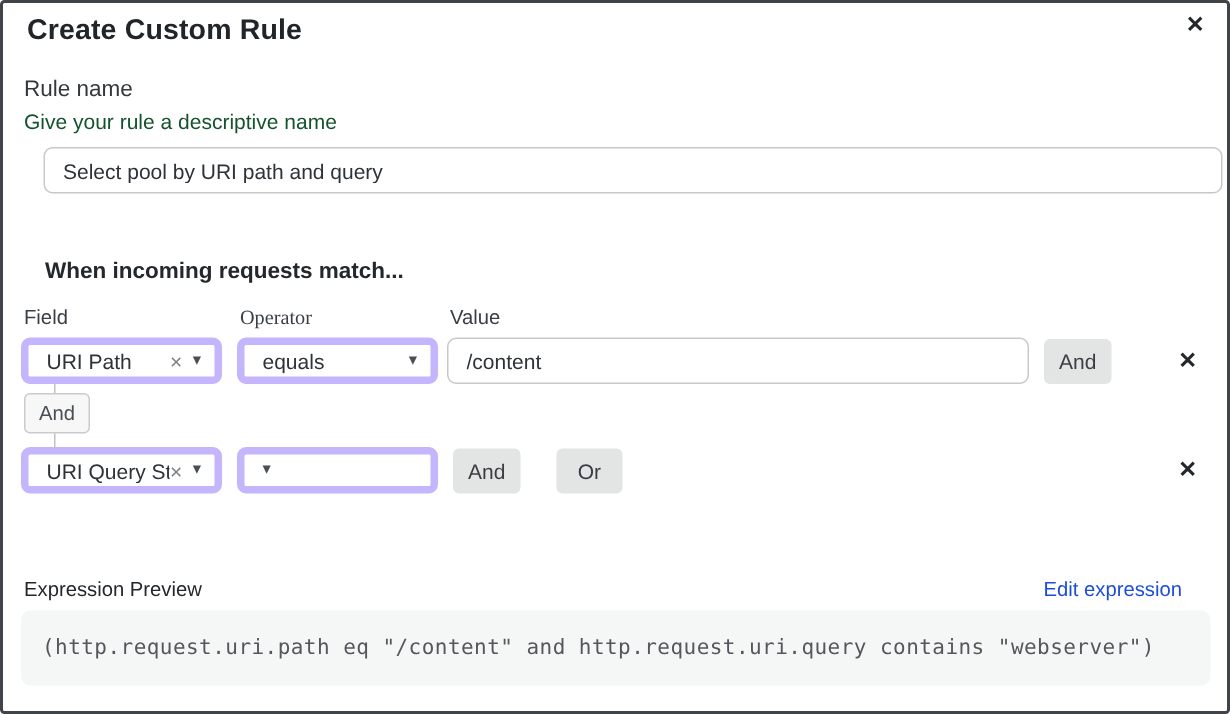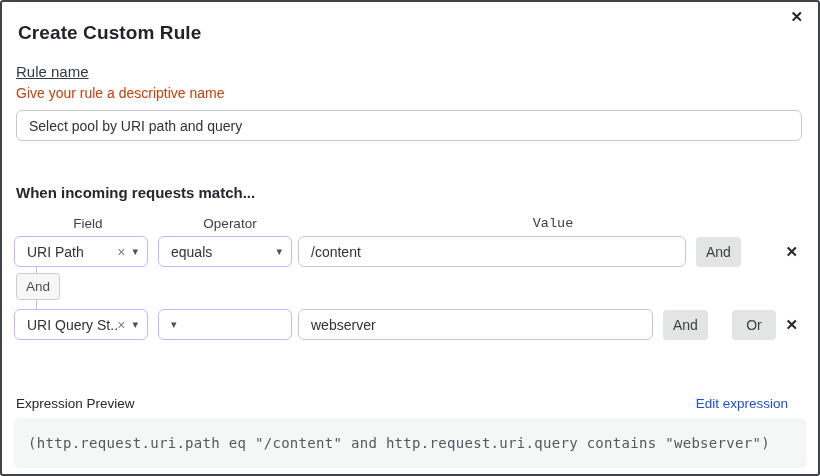--- a/index.html
+++ b/index.html
@@ -3,63 +3,63 @@
 <meta charset="utf-8">
 <style>
   * { box-sizing: border-box; margin: 0; padding: 0; }
   html,body { background:#fff; }
   body { font-family: "Liberation Sans", sans-serif; color:#24282d; }
 
   .dialog {
     width: 820px; height: 476px;
     border: 2px solid #404348; border-radius: 3px;
     background: #fff; position: relative;
-    padding: 18px 12px 10px 12px;
+    padding: 6px 12px 10px 12px;
     overflow: hidden;
   }
 
   .dialog-title {
     font-size: 19px; font-weight: 700; color:#21252a;
     margin: 2px 0 0 4px; letter-spacing: .1px;
   }
   .close-btn {
     position: absolute; top: 7px; right: 15px;
     font-size: 15px; font-weight: 700; color:#24282d;
     background: none; border: none; cursor: pointer; line-height: 1;
     font-family: "Liberation Sans", sans-serif;
   }
 
   .section-rule-name { margin-top: 19px; margin-left: 2px; }
-  .field-label { font-size: 15px; color:#33383d;text-decoration:underline; }
-  .helper-text { font-size: 14px; color:#c2410c; margin-top: 5px; }
+  .field-label { font-size: 15px; color:#33383d; }
+  .helper-text { font-size: 14px; color:#14532d; margin-top: 5px; }
 
   .text-input {
     display: block; width: 100%; height: 31px;
     border: 1px solid #c6c8ca; border-radius: 6px;
     padding: 0 12px; font-size: 14px; color:#2e3338;
     font-family: "Liberation Sans", sans-serif;
-    background: #fff; outline: none;
+    background: #fff; outline: none; margin-left: 13px;
   }
   .rule-name-input { margin-top: 9px; width: 786px; }
 
   .match-heading {
-    margin-top: 43px; margin-left: 2px;
+    margin-top: 43px; margin-left: 16px;
     font-size: 15px; font-weight: 700; color:#24282d;
   }
 
-  .col-labels { display: flex; margin-top: 15px; margin-left: 2px; font-size: 13.5px; color:#3a3f45;text-align:center; }
+  .col-labels { display: flex; margin-top: 15px; margin-left: 2px; font-size: 13.5px; color:#3a3f45; }
   .col-label-field { width: 144px; }
-  .col-label-operator { width: 140px; }
-  .col-label-value { flex: 1; font-family: Liberation Mono, monospace; }
+  .col-label-operator { width: 140px; font-family: Liberation Serif, serif; }
+  .col-label-value { flex: 1; }
 
   .rule-row { display: flex; align-items: center; margin-top: 5px; height: 31px; }
 
   .select-box {
     width: 134px; height: 31px; flex: none;
-    border: 1px solid #c4b5fd; border-radius: 6px;
+    border: 5px solid #c4b5fd; border-radius: 6px;
     display: flex; align-items: center;
     padding: 0 9px 0 12px; background: #fff; cursor: pointer;
   }
   .select-box .sel-label {
     flex: 1; font-size: 14px; color:#2e3338;
     white-space: nowrap; overflow: hidden;
   }
   .sel-clear { font-size: 14px; color:#7d8186; margin-right: 7px; cursor: pointer; line-height: 1; }
   .sel-caret { font-size: 11px; color:#4a4f55; line-height: 1; }
 
@@ -155,21 +155,20 @@
 
   <div class="rule-row" style="margin-top:0;">
     <div class="select-box">
       <span class="sel-label">URI Query St...</span>
       <span class="sel-clear">×</span>
       <span class="sel-caret">▾</span>
     </div>
     <div class="select-box op-select">
       <span class="sel-caret">▾</span>
     </div>
-    <input class="text-input value-input value-w2" type="text" value="webserver" style="">
     <button class="chip-btn">And</button>
     <button class="chip-btn">Or</button>
     <button class="row-delete">✕</button>
   </div>
 
   <div class="expr-header">
     <div class="expr-label">Expression Preview</div>
     <a class="expr-edit-link" href="#" style="color: #1d4ed8;">Edit expression</a>
   </div>
   <div class="expr-code">(http.request.uri.path eq "/content" and http.request.uri.query contains "webserver")</div>

